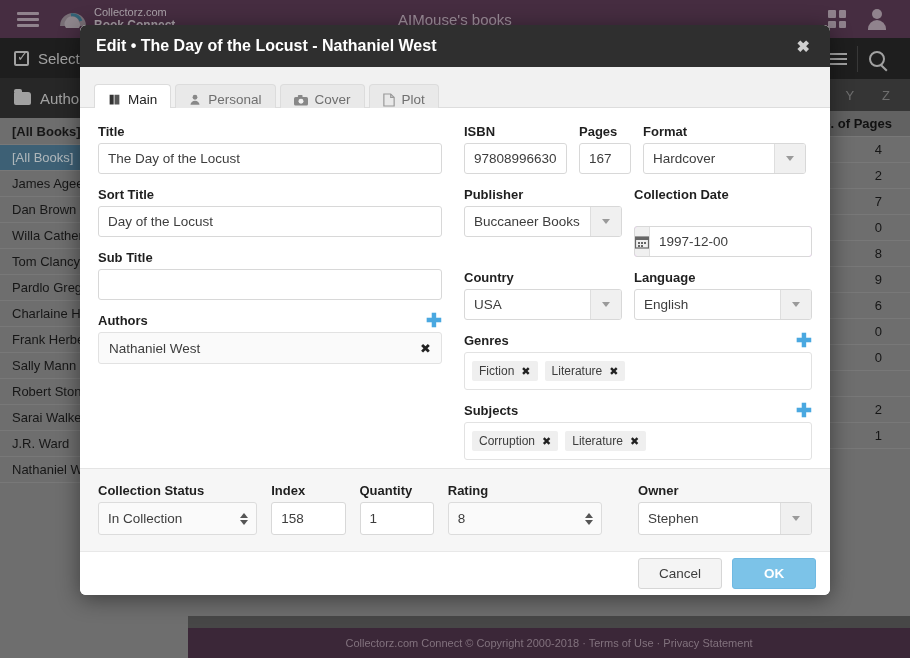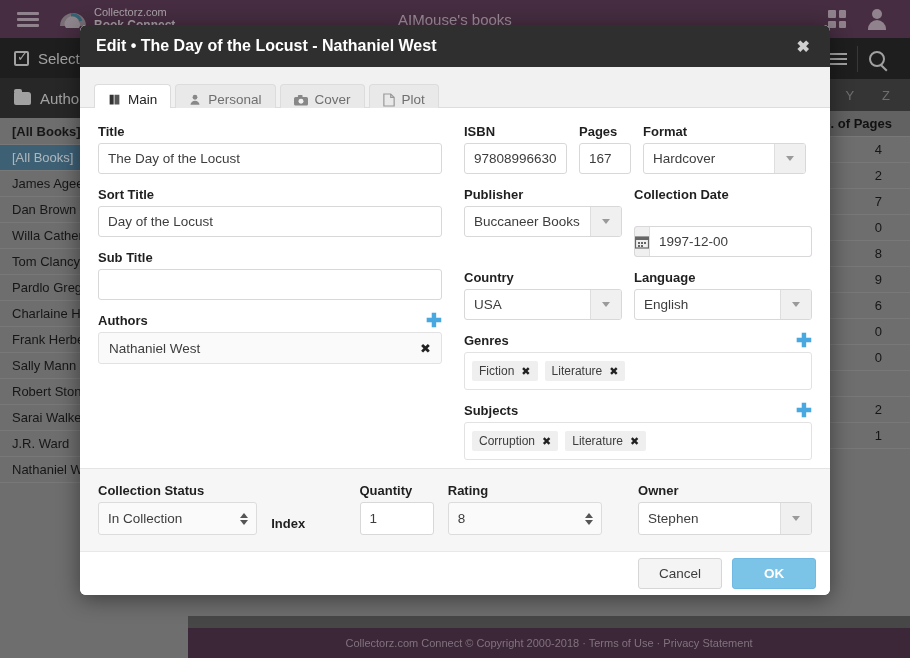--- a/index.html
+++ b/index.html
@@ -480,20 +480,21 @@
         <div class="ns-wrap">
           <input class="native-select" readonly="" value="In Collection" style="">
           <span class="ns-arrows">
               <i class="up"></i>
               <i class="dn"></i>
             </span>
         </div>
       </div>
       <div class="bp-col" style="width:76px;">
         <span class="lbl">Index</span>
+        <input class="fld" style="height: 33px;" value="158">
       </div>
       <div class="bp-col" style="width:76px;">
         <span class="lbl">Quantity</span>
         <input class="fld" style="height: 33px;" value="1">
       </div>
       <div class="bp-col" style="width:158px;">
         <span class="lbl">Rating</span>
         <div class="ns-wrap">
           <input class="native-select" readonly="" value="8" style="">
           <span class="ns-arrows">

